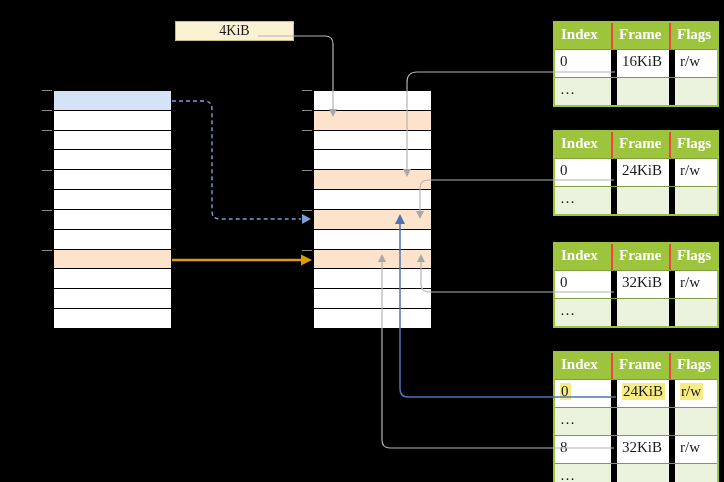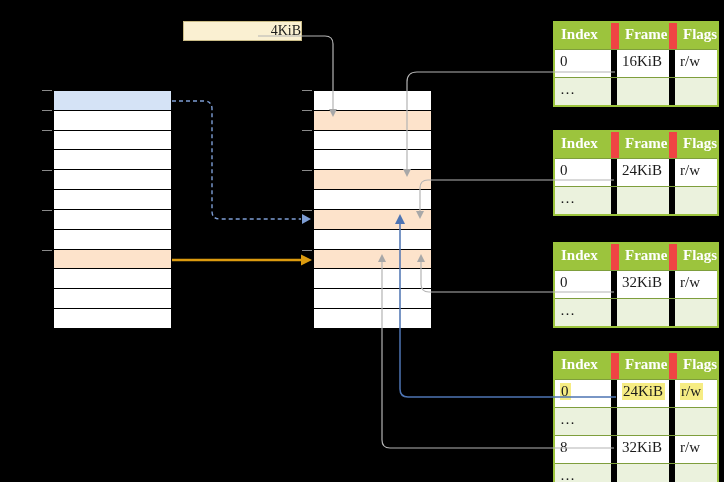--- a/index.html
+++ b/index.html
@@ -3,23 +3,23 @@
 <meta charset="utf-8">
 <style>
   html,body { margin:0; padding:0; background:#000; }
   #stage {
     position:relative; width:724px; height:482px; overflow:hidden;
     background:var(--bg,#000);
     font-family:"Liberation Serif","DejaVu Serif",serif;
   }
   
   #box4kib {
-    position:absolute; left:183px; top:21px; width:119px; height:20px;
+    position:absolute; left:175px; top:21px; width:119px; height:20px;
     box-sizing:border-box; background:var(--cream); border:1px solid var(--cream-border);
-    display:flex; align-items:center; justify-content:flex-end;
+    display:flex; align-items:center; justify-content:center;
     font-size:14px; color:var(--text);
   }
   
   .memcol {
     position:absolute; top:90px; width:119px; height:240px;
     box-sizing:border-box; border:1px solid #000;
     display:flex; flex-direction:column;
   }
   #memcol-left   { left:53px; }
   #memcol-middle { left:313px; }
@@ -31,21 +31,21 @@
   
   .pagetable {
     position:absolute; left:553px; width:166px;
     box-sizing:border-box; border:2px solid var(--green);
     background:#fff;
   }
   .pt-header {
     display:flex; height:26px; background:var(--green);
     color:#fff; font-weight:bold; font-size:15px;
   }
-  .pt-header .cell { border-left:8px solid #ef4444; }
+  .pt-header .cell { border-left:2px solid #ef4444; }
   .pt-header .cell:first-child { border-left:none; }
   .pt-row { display:flex; height:27px; border-top:1px solid var(--olive); font-size:15px; color:var(--text); background:#fff; }
   .pt-row:first-of-type { border-top:1px solid #222; }
   .pt-row.shaded { background:var(--row-green); }
   .pt-row .cell { border-left:6px solid #000000; }
   .pt-row .cell:first-child { border-left:none; }
   .cell { box-sizing:border-box; padding:3px 0 16px 5px; overflow:hidden; white-space:nowrap; }
   .cell.c0 { width:56px; } .cell.c1 { width:58px; } .cell.c2 { flex:1; }
   .pt-header .cell { padding-left:6px; }
   .hl { background:var(--yellow); padding:0 2px 1px 1px; }

